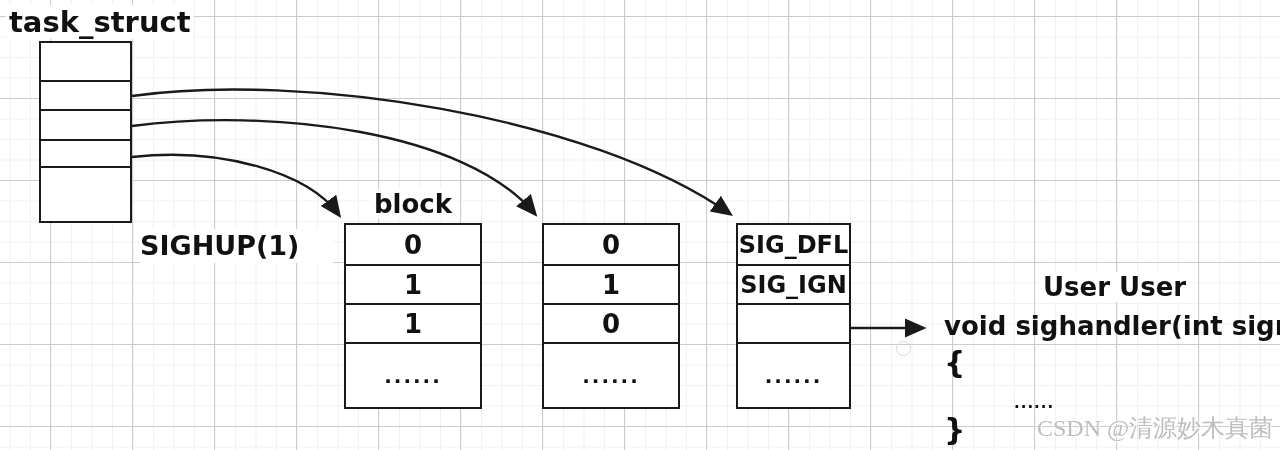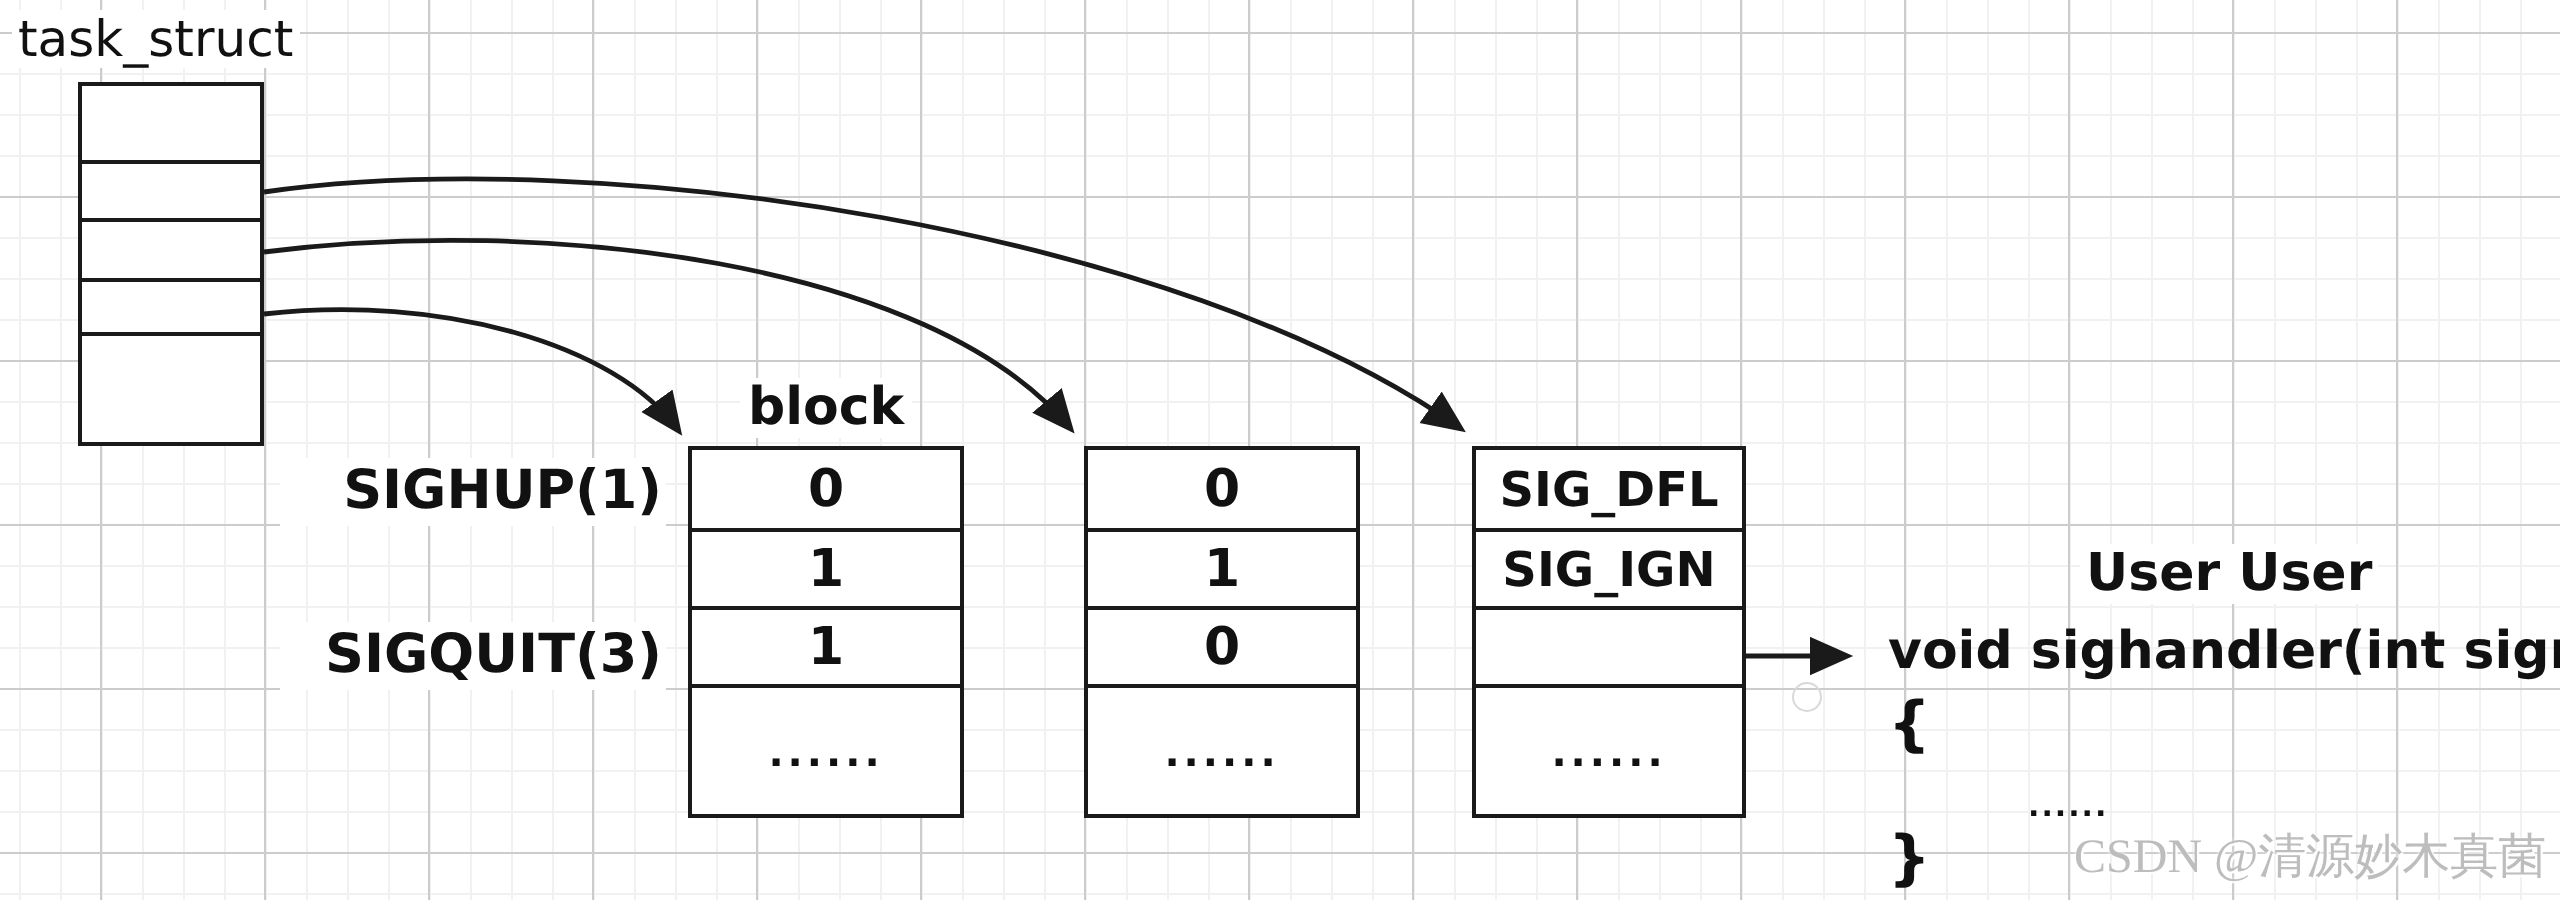--- a/index.html
+++ b/index.html
@@ -18,52 +18,52 @@
       linear-gradient(to right, #f1f1f1 1px, transparent 1px),
       linear-gradient(to bottom, #f1f1f1 1px, transparent 1px);
     background-size: 82px 82px, 82px 82px, 20.5px 20.5px, 20.5px 20.5px;
     background-position: 50px 16px, 50px 16px, 9.5px 16px, 9.5px 16px;
   }
   .abs { position: absolute; }
   .ink-border { border: 2px solid #1a1a1a; background: #ffffff; }
 
   .title {
     left: 6px; top: 5px;
-    font-size: 25px; font-weight: normal;
+    font-size: 29px; font-weight: bold;
     background: #ffffff; padding: 0 3px;
     letter-spacing: 0px;
   }
 
   
   .task-box {
     left: 39px; top: 41px; width: 93px; height: 182px;
     display: flex; flex-direction: column;
   }
   .task-cell { width: 100%; }
   .task-cell + .task-cell { border-top: 2px solid #1a1a1a; }
   .tc1 { height: 37px; } .tc2 { height: 29px; } .tc3 { height: 30px; }
   .tc4 { height: 27px; } .tc5 { flex: 1; }
 
   
   svg.arrows { left: 0; top: 0; width: 1280px; height: 450px; pointer-events: none; }
 
   
   .sig-label {
     left: 140px; width: 193px; height: 34px;
-    text-align: right; font-size: 27px; font-weight: bold;
+    font-size: 27px; font-weight: bold;
     line-height: 34px; background: #ffffff; padding-right: 2px;
     white-space: nowrap;
   }
   .sig1 { top: 229px; } .sig2 { top: 270px; } .sig3 { top: 311px; }
 
   
   .sig-table { top: 223px; height: 186px; display: flex; flex-direction: column; }
   .t-block   { left: 344px; width: 138px; }
   .t-pending { left: 542px; width: 138px; }
-  .t-handler { left: 736px; width: 137px; }
+  .t-handler { left: 736px; width: 115px; }
   .t-row {
     height: 39px; display: flex; align-items: center; justify-content: center;
     font-size: 26px; font-weight: bold; line-height: 1;
   }
   .t-row + .t-row { border-top: 2px solid #1a1a1a; }
   .t-row.last { flex: 1; font-size: 20px; letter-spacing: 2px; }
   .t-handler .t-row { font-size: 24px; }
   .t-handler .t-row.last { font-size: 20px; }
 
   .t-header {
@@ -121,21 +121,20 @@
   <div class="abs title">task_struct</div>
   <div class="abs task-box ink-border">
     <div class="task-cell tc1"></div>
     <div class="task-cell tc2"></div>
     <div class="task-cell tc3"></div>
     <div class="task-cell tc4"></div>
     <div class="task-cell tc5"></div>
   </div>
 
   <div class="abs sig-label sig1">SIGHUP(1)</div>
-  <div class="abs sig-label sig3">SIGQUIT(3)</div>
 
   <div class="abs t-header h-block">
     <span>block</span>
   </div>
 
   <div class="abs sig-table t-block ink-border">
     <div class="t-row">0</div>
     <div class="t-row">1</div>
     <div class="t-row">1</div>
     <div class="t-row last">......</div>

